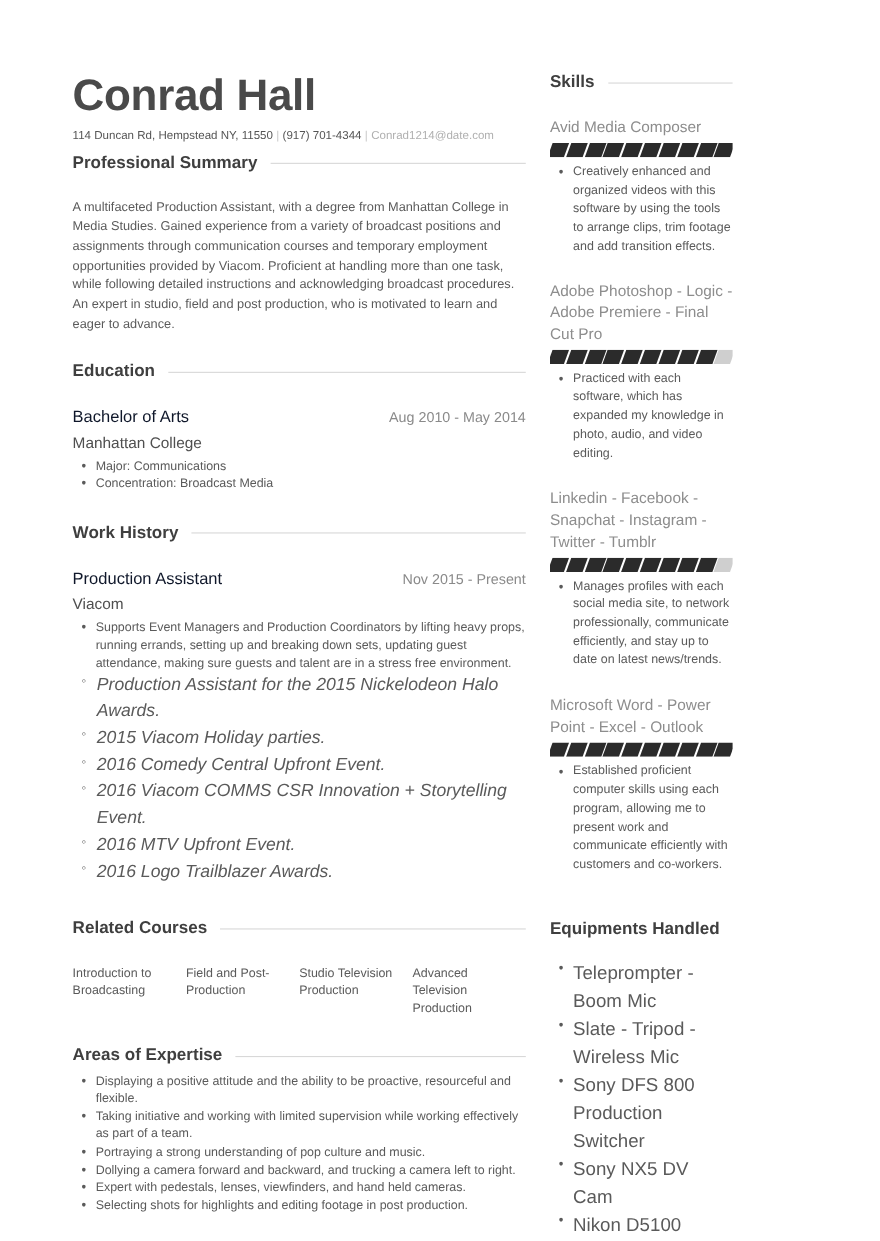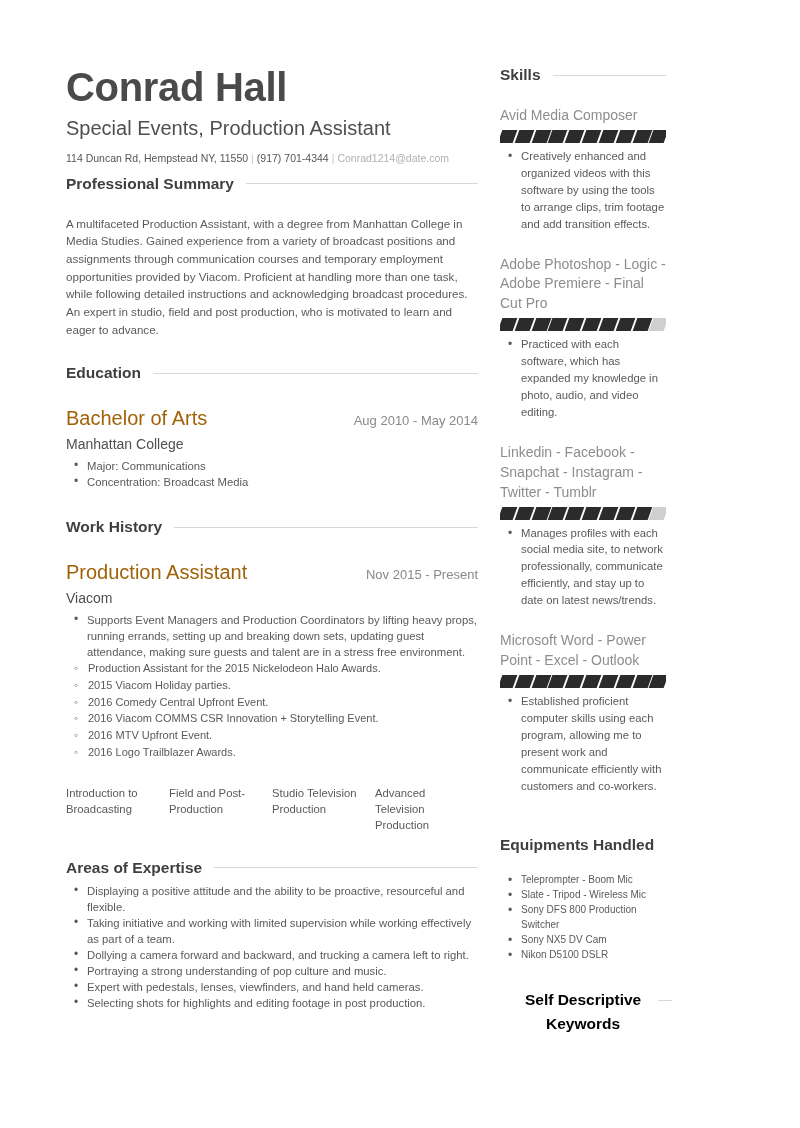--- a/index.html
+++ b/index.html
@@ -80,22 +80,22 @@
     text-align: left;
   }
 
   .entry { margin-top: 22px; }
   .entry-row {
     display: flex;
     justify-content: space-between;
     align-items: baseline;
   }
   .entry-title {
-    font-size: 20px;
-    color: #a16207;
+    font-size: 15px;
+    color: #0f172a;
     line-height: 1.45;
   }
   .entry-date {
     font-size: 13px;
     color: #8a8a8a;
     white-space: nowrap;
   }
   .entry-sub {
     font-size: 14px;
     color: #4f4f4f;
@@ -123,23 +123,24 @@
     font-size: 12px;
     color: #5a5a5a;
   }
   ul.sub {
     list-style: none;
     margin-top: 0;
   }
   ul.sub > li {
     position: relative;
     padding-left: 22px;
-    font-size: 11px;
+    font-size: 16px;
     line-height: 1.52;
     color: #5a5a5a;
+    font-style: italic;
   }
   ul.sub > li::before {
     content: "\25E6";
     position: absolute;
     left: 8px;
     top: -1px;
     font-size: 12px;
     color: #6a6a6a;
   }
 
@@ -178,21 +179,21 @@
     flex: 1;
     background: #2b2b2b;
     transform: skewX(-20deg);
   }
   .seg.off { background: #cfcfcf; }
   .skill ul.bul > li { font-size: 11.3px; line-height: 1.5; }
 
   .equip { margin-top: 41px; }
   .equip ul.bul { margin-top: 18px; }
   .equip ul.bul > li {
-    font-size: 10px;
+    font-size: 17px;
     line-height: 1.5;
     color: #5a5a5a;
   }
 
   .kw-head {
     margin-top: 26px;
     text-align: center;
     position: relative;
   }
   .kw-head .txt {
@@ -213,21 +214,20 @@
 </style>
 </head>
 <body>
 
 <div class="page">
   <div class="cols">
 
     <div class="left-col">
 
       <div class="name">Conrad Hall</div>
-      <div class="headline">Special Events, Production Assistant</div>
 
       <div class="contact">
         <span>114 Duncan Rd, Hempstead NY, 11550</span><span class="sep">|</span><span>(917) 701-4344</span><span class="sep">|</span><span class="email">Conrad1214@date.com</span>
       </div>
 
       <div class="sec-head">
         <span class="txt">Professional Summary</span>
         <span class="rule"></span>
       </div>
       <p class="summary">A multifaceted Production Assistant, with a degree from Manhattan College in Media Studies. Gained experience from a variety of broadcast positions and assignments through communication courses and temporary employment opportunities provided by Viacom. Proficient at handling more than one task, while following detailed instructions and acknowledging broadcast procedures. An expert in studio, field and post production, who is motivated to learn and eager to advance.</p>
@@ -264,36 +264,40 @@
         <ul class="sub">
           <li>Production Assistant for the 2015 Nickelodeon Halo Awards.</li>
           <li>2015 Viacom Holiday parties.</li>
           <li>2016 Comedy Central Upfront Event.</li>
           <li>2016 Viacom COMMS CSR Innovation + Storytelling Event.</li>
           <li>2016 MTV Upfront Event.</li>
           <li>2016 Logo Trailblazer Awards.</li>
         </ul>
       </div>
 
+      <div class="sec-head" style="margin-top:30px">
+        <span class="txt">Related Courses</span>
+        <span class="rule"></span>
+      </div>
       <div class="courses">
         <div class="course">Introduction to Broadcasting</div>
         <div class="course">Field and Post-Production</div>
         <div class="course">Studio Television Production</div>
         <div class="course">Advanced Television Production</div>
       </div>
 
       <div class="sec-head">
         <span class="txt">Areas of Expertise</span>
         <span class="rule"></span>
       </div>
       <ul class="bul expertise">
         <li>Displaying a positive attitude and the ability to be proactive, resourceful and flexible.</li>
         <li>Taking initiative and working with limited supervision while working effectively as part of a team.</li>
+        <li>Portraying a strong understanding of pop culture and music.</li>
         <li>Dollying a camera forward and backward, and trucking a camera left to right.</li>
-        <li>Portraying a strong understanding of pop culture and music.</li>
         <li>Expert with pedestals, lenses, viewfinders, and hand held cameras.</li>
         <li> Selecting shots for highlights and editing footage in post production.</li>
       </ul>
     </div>
 
     <div class="right-col">
 
       <div class="sec-head">
         <span class="txt">Skills</span>
         <span class="rule"></span>

